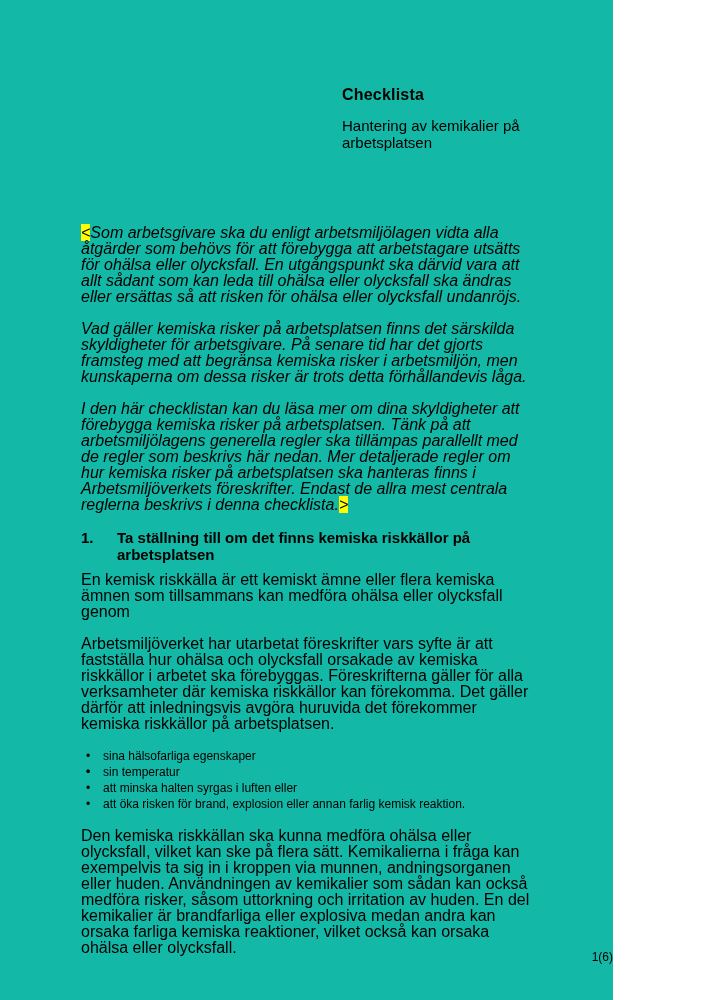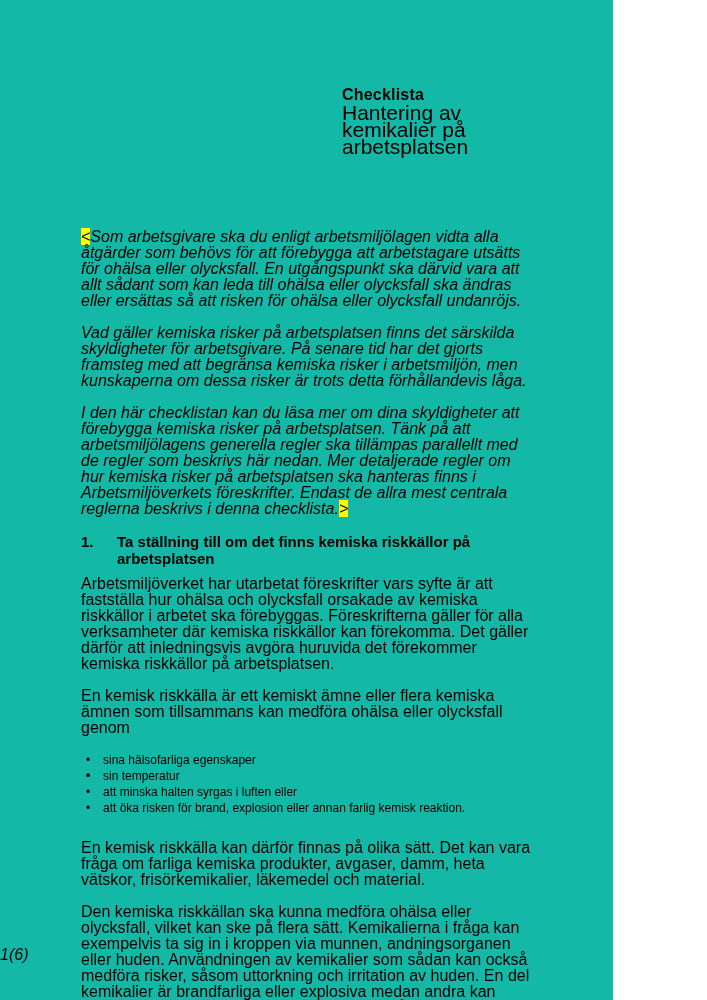--- a/index.html
+++ b/index.html
@@ -25,22 +25,22 @@
     margin-top: 86px;
     margin-left: 261px;
     line-height: 17px;
   }
   .doc-title {
     font-size: 16px;
     font-weight: bold;
     letter-spacing: 0.2px;
   }
   .doc-subtitle {
-    font-size: 21px;
-    margin-top: 1px;
+    font-size: 15px;
+    margin-top: 14px;
   }
   .intro {
     margin-top: 74px;
   }
   .intro p {
     font-style: italic;
   }
   p.body-text {
     font-size: 16px;
     line-height: 16px;
@@ -79,23 +79,22 @@
     font-size: 12px;
   }
   .para-gap-after-list {
     margin-top: 24px;
   }
   .page-footer {
     position: absolute;
     left: 0;
     right: 0;
     bottom: 36px;
-    text-align: left;
-    font-size: 16px;
-    font-style: italic;
+    text-align: right;
+    font-size: 12px;
   }
 </style>
 </head>
 <body>
 
 <div class="page">
   <div class="content">
 
     <div class="title-block">
       <div class="doc-title">Checklista</div>
@@ -108,33 +107,32 @@
       <p class="body-text"><span class="hl"></span><span>Vad gäller kemiska risker på arbetsplatsen finns det särskilda skyldigheter för arbetsgivare. På senare tid har det gjorts framsteg med att begränsa kemiska risker i arbetsmiljön, men kunskaperna om dessa risker är trots detta förhållandevis låga.</span><span class="hl"></span></p>
 
       <p class="body-text"><span class="hl"></span><span>I den här checklistan kan du läsa mer om dina skyldigheter att förebygga kemiska risker på arbetsplatsen. Tänk på att arbetsmiljölagens generella regler ska tillämpas parallellt med de regler som beskrivs här nedan. Mer detaljerade regler om hur kemiska risker på arbetsplatsen ska hanteras finns i Arbetsmiljöverkets föreskrifter. Endast de allra mest centrala reglerna beskrivs i denna checklista.</span><span class="hl">&gt;</span></p>
     </div>
 
     <div class="section-heading">
       <span class="section-number">1.</span>
       <span>Ta ställning till om det finns kemiska riskkällor på arbetsplatsen</span>
     </div>
 
+    <p class="body-text">En kemisk riskkälla är ett kemiskt ämne eller flera kemiska ämnen som tillsammans kan medföra ohälsa eller olycksfall genom</p>
+
     <p class="body-text">Arbetsmiljöverket har utarbetat föreskrifter vars syfte är att fastställa hur ohälsa och olycksfall orsakade av kemiska riskkällor i arbetet ska förebyggas. Föreskrifterna gäller för alla verksamheter där kemiska riskkällor kan förekomma. Det gäller därför att inledningsvis avgöra huruvida det förekommer kemiska riskkällor på arbetsplatsen.</p>
-
-    <p class="body-text">En kemisk riskkälla är ett kemiskt ämne eller flera kemiska ämnen som tillsammans kan medföra ohälsa eller olycksfall genom</p>
 
     <ul class="bullet-list">
       <li><span class="bullet-glyph">•</span><span>sina hälsofarliga egenskaper</span></li>
       <li><span class="bullet-glyph">•</span></li>
       <li><span class="bullet-glyph">•</span><span>sin temperatur</span></li>
       <li><span class="bullet-glyph">•</span><span>att minska halten syrgas i luften eller</span></li>
       <li><span class="bullet-glyph">•</span><span>att öka risken för brand, explosion eller annan farlig kemisk reaktion.</span></li>
     </ul>
 
-    <p class="body-text para-gap-after-list">En kemisk riskkälla kan därför finnas på olika sätt. Det kan vara fråga om farliga kemiska produkter, avgaser, damm, heta vätskor, frisörkemikalier, läkemedel och material.</p>
 
     <p class="body-text">Den kemiska riskkällan ska kunna medföra ohälsa eller olycksfall, vilket kan ske på flera sätt. Kemikalierna i fråga kan exempelvis ta sig in i kroppen via munnen, andningsorganen eller huden. Användningen av kemikalier som sådan kan också medföra risker, såsom uttorkning och irritation av huden. En del kemikalier är brandfarliga eller explosiva medan andra kan orsaka farliga kemiska reaktioner, vilket också kan orsaka ohälsa eller olycksfall.</p>
 
 
   </div>
 
   <div class="page-footer">1(6)</div>
 </div>
 
 </body></html>

